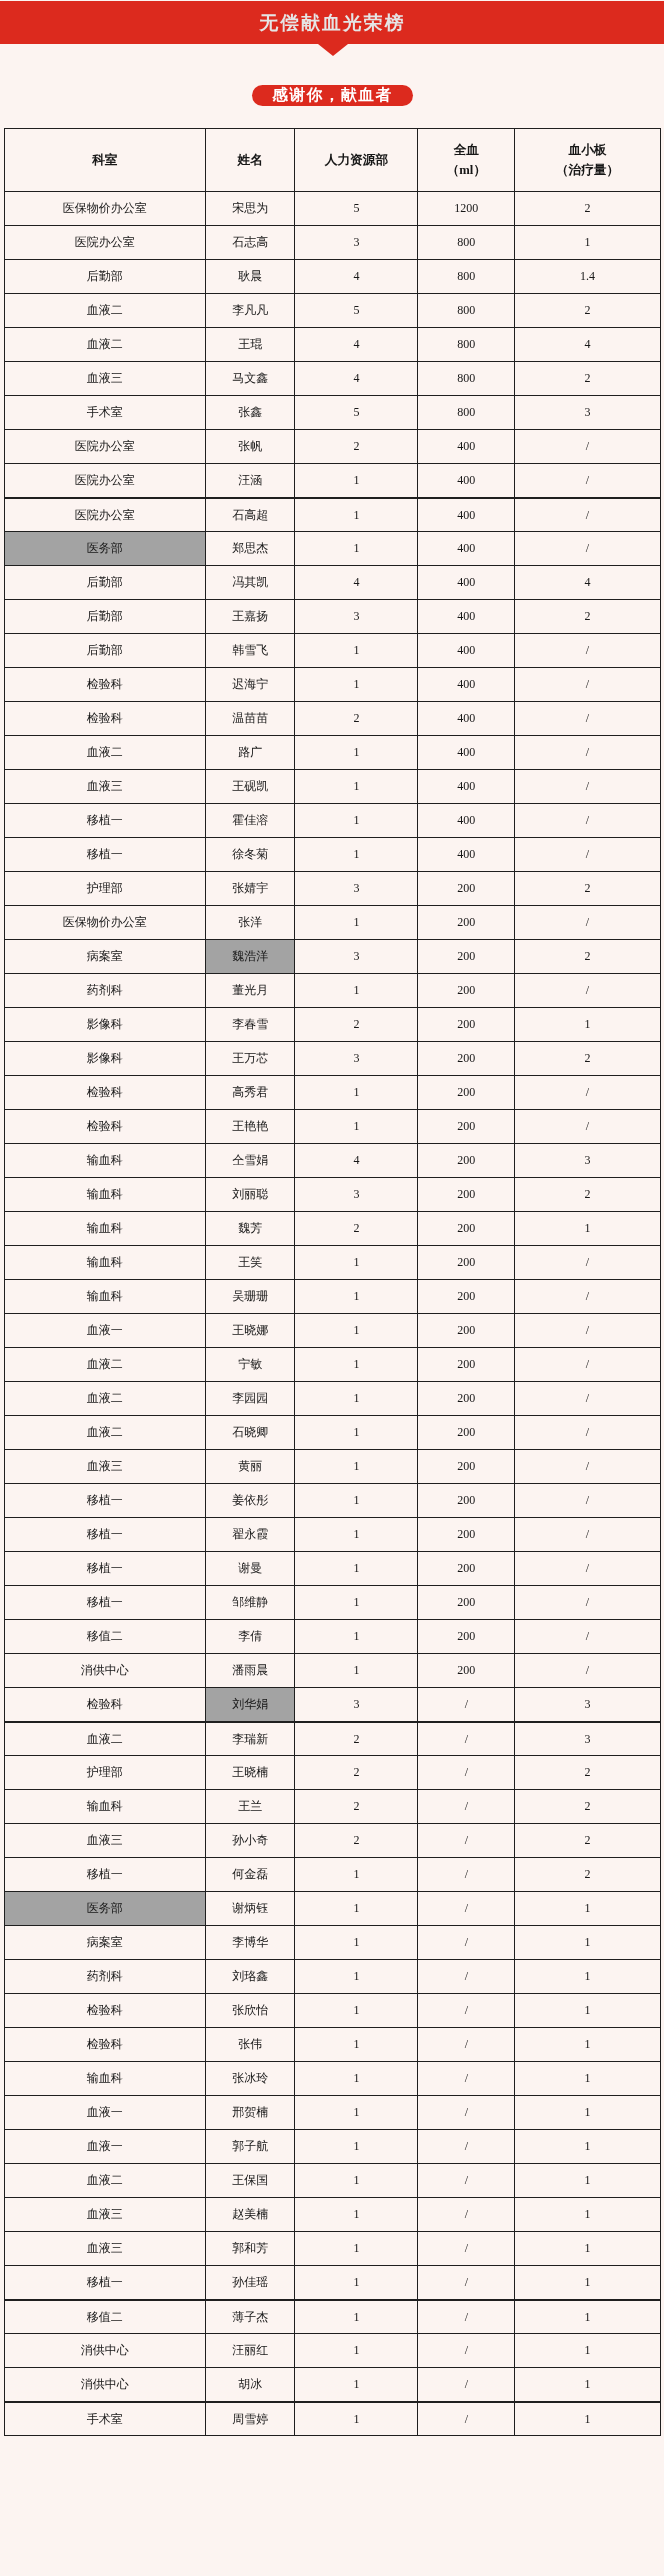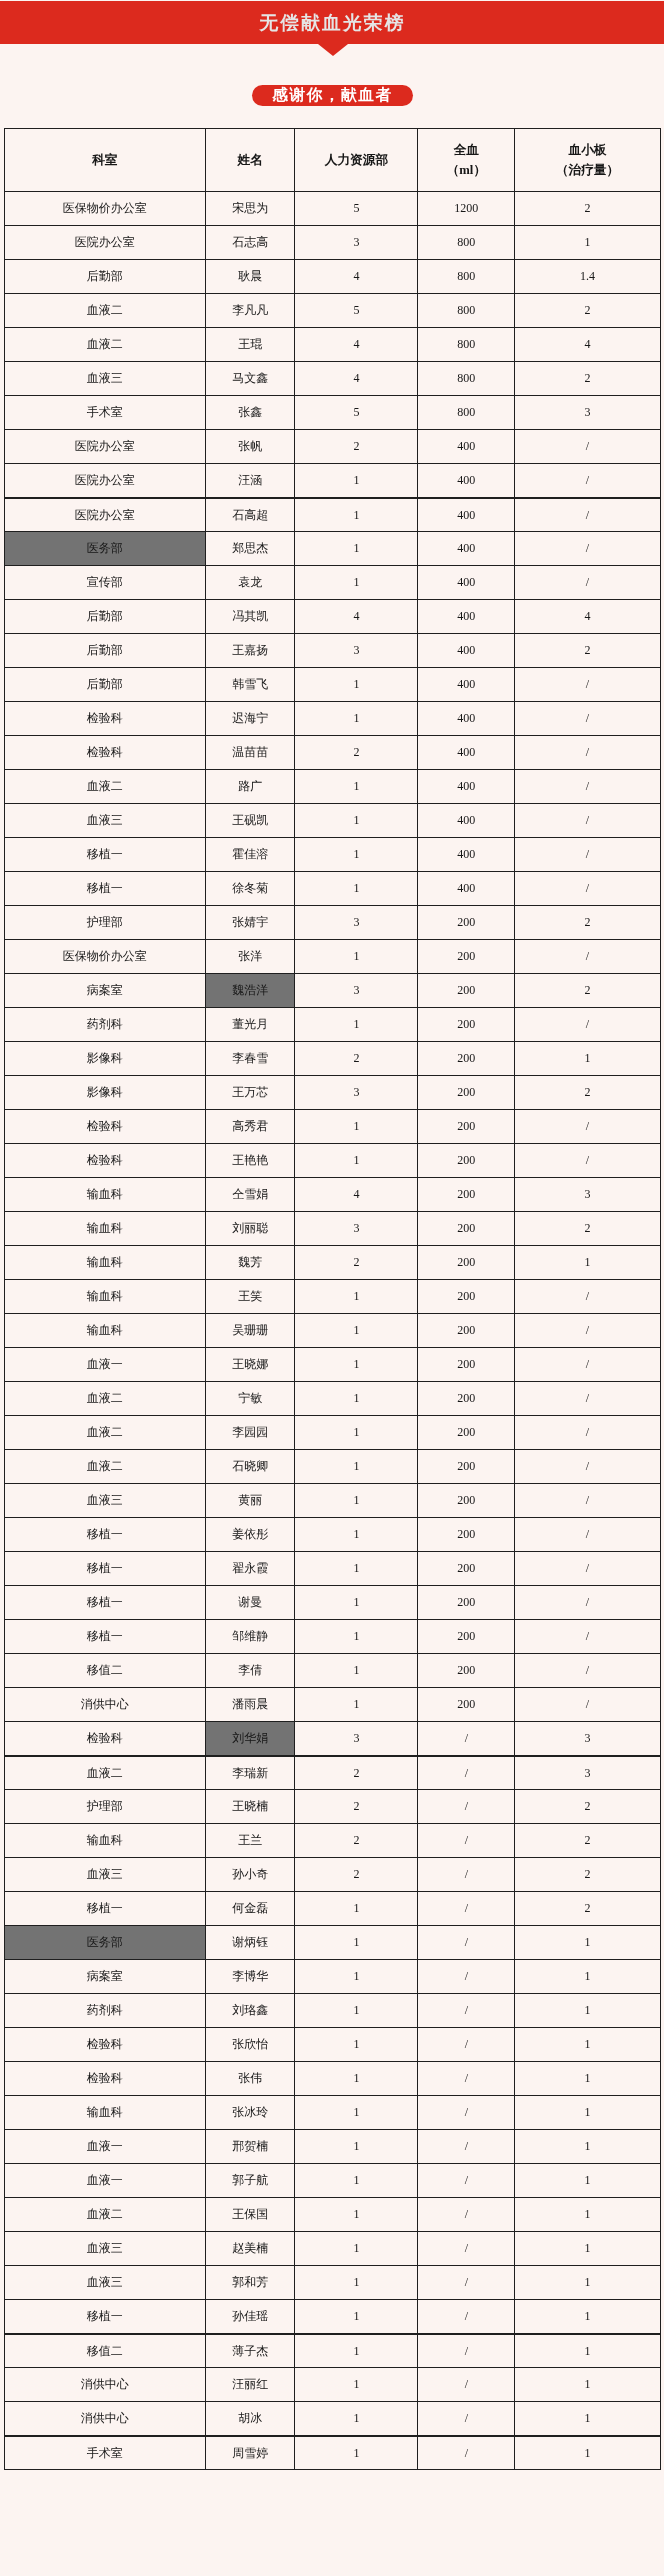--- a/index.html
+++ b/index.html
@@ -71,21 +71,21 @@
   }
   thead tr{height:63px;}
   th{
     font-size:12.7px;
     font-weight:700;
     line-height:1.6;
   }
   tbody tr{height:34px;}
   td{font-size:12px;}
   tr.section-top td{border-top:2.2px double var(--border);}
-  td.white{background:#737373;}
+  td.white{background:#a3a3a3;}
 </style>
 </head>
 <body>
 
 <header class="banner">
   <h1 class="title">无偿献血光荣榜</h1>
 </header>
 <div class="arrow-down"></div>
 
 <div class="badge">感谢你，献血者</div>
@@ -192,27 +192,20 @@
           <td>/</td>
         </tr>
         <tr>
           <td class="white">医务部</td>
           <td>郑思杰</td>
           <td>1</td>
           <td>400</td>
           <td>/</td>
         </tr>
         <tr>
-          <td>宣传部</td>
-          <td>袁龙</td>
-          <td>1</td>
-          <td>400</td>
-          <td>/</td>
-        </tr>
-        <tr>
           <td>后勤部</td>
           <td>冯其凯</td>
           <td>4</td>
           <td>400</td>
           <td>4</td>
         </tr>
         <tr>
           <td>后勤部</td>
           <td>王嘉扬</td>
           <td>3</td>

